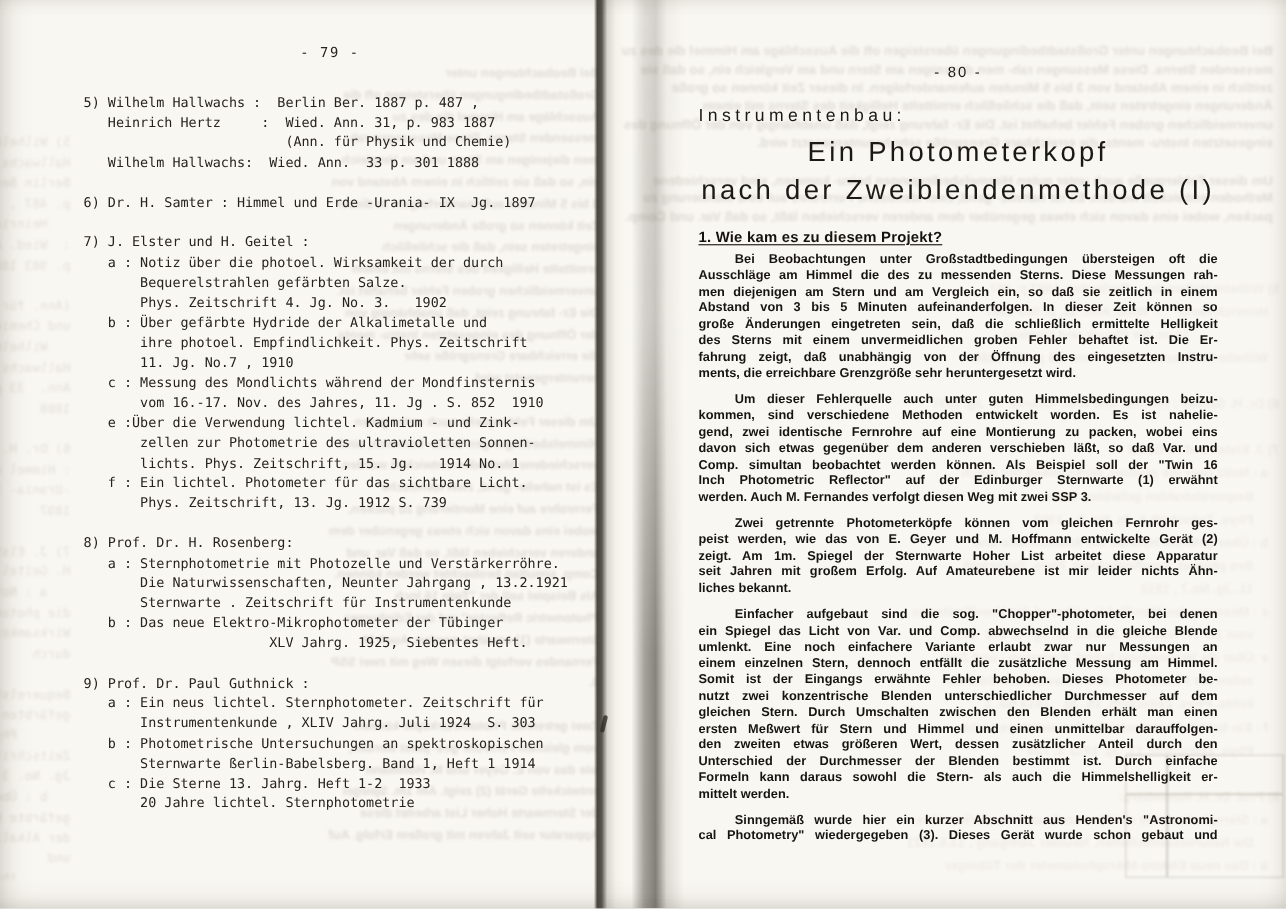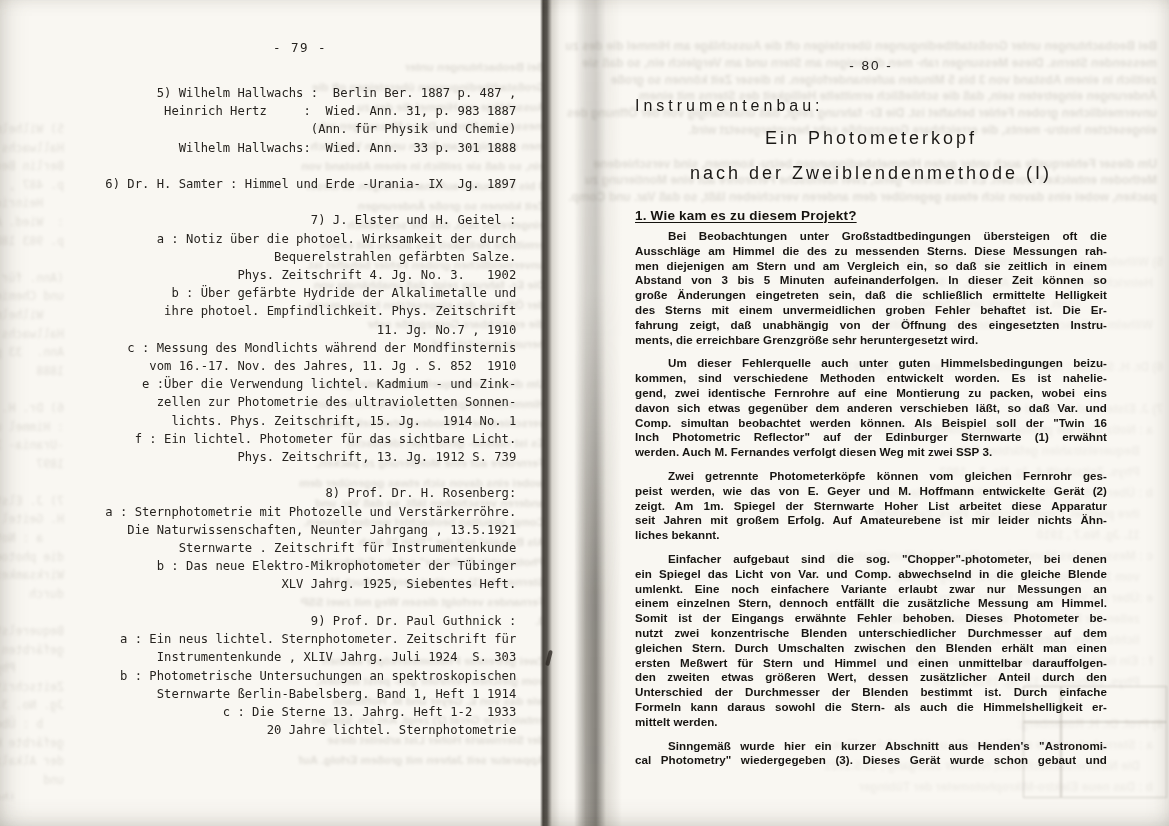--- a/index.html
+++ b/index.html
@@ -23,33 +23,33 @@
   .page-left{left:0;width:545px;background:#f9f7f2;}
   .page-right{left:545px;width:624px;background:#f9f7f2;}
   .pagenum-l{
     position:absolute;top:40px;left:76px;width:448px;text-align:center;
     font-family:"DejaVu Sans Mono","Liberation Mono",monospace;
     font-size:12.5px;letter-spacing:1.5px;color:#26231f;z-index:5;
   }
   .refs{position:absolute;top:84px;left:76px;z-index:5;}
   .ref-line{
     font-family:"DejaVu Sans Mono","Liberation Mono",monospace;
-    font-size:12.2px;line-height:18.2px;white-space:pre;color:#26231f;text-align:right;
+    font-size:12.2px;line-height:18.2px;white-space:pre;color:#26231f;
   }
 
   
   .content{position:absolute;left:90px;top:42px;width:472px;z-index:5;margin-top:16px;}
   .pagenum-r{
     text-align:center;font-size:13.5px;letter-spacing:2px;color:#1b1916;
   }
   .kicker{
     margin-top:24px;font-size:16px;letter-spacing:4px;color:#1b1916;
   }
   .title{
-    text-align:center;font-size:18px;letter-spacing:3px;color:#1b1916;
+    text-align:center;font-size:25px;letter-spacing:3px;color:#1b1916;
     line-height:30px;
   }
   .t1{margin-top:8px;}
   .t2{margin-top:5px;}
   .section-heading{
     margin-top:20px;font-size:13.5px;font-weight:700;color:#15130f;
     text-decoration:underline;text-underline-offset:2px;
     letter-spacing:.2px;
   }
   #body-paragraphs{margin-top:6px;}
@@ -195,21 +195,21 @@
         <div class="ref-line">   c : Messung des Mondlichts während der Mondfinsternis</div>
         <div class="ref-line">       vom 16.-17. Nov. des Jahres, 11. Jg . S. 852  1910</div>
         <div class="ref-line">   e :Über die Verwendung lichtel. Kadmium - und Zink-</div>
         <div class="ref-line">       zellen zur Photometrie des ultravioletten Sonnen-</div>
         <div class="ref-line">       lichts. Phys. Zeitschrift, 15. Jg.   1914 No. 1</div>
         <div class="ref-line">   f : Ein lichtel. Photometer für das sichtbare Licht.</div>
         <div class="ref-line">       Phys. Zeitschrift, 13. Jg. 1912 S. 739</div>
         <div class="ref-line"> </div>
         <div class="ref-line">8) Prof. Dr. H. Rosenberg:</div>
         <div class="ref-line">   a : Sternphotometrie mit Photozelle und Verstärkerröhre.</div>
-        <div class="ref-line">       Die Naturwissenschaften, Neunter Jahrgang , 13.5.1921</div>
+        <div class="ref-line">       Die Naturwissenschaften, Neunter Jahrgang , 13.2.1921</div>
         <div class="ref-line">       Sternwarte . Zeitschrift für Instrumentenkunde</div>
         <div class="ref-line">   b : Das neue Elektro-Mikrophotometer der Tübinger</div>
         <div class="ref-line">                       XLV Jahrg. 1925, Siebentes Heft.</div>
         <div class="ref-line"> </div>
         <div class="ref-line">9) Prof. Dr. Paul Guthnick :</div>
         <div class="ref-line">   a : Ein neus lichtel. Sternphotometer. Zeitschrift für</div>
         <div class="ref-line">       Instrumentenkunde , XLIV Jahrg. Juli 1924  S. 303</div>
         <div class="ref-line">   b : Photometrische Untersuchungen an spektroskopischen</div>
         <div class="ref-line">       Sternwarte ßerlin-Babelsberg. Band 1, Heft 1 1914</div>
         <div class="ref-line">   c : Die Sterne 13. Jahrg. Heft 1-2  1933</div>

